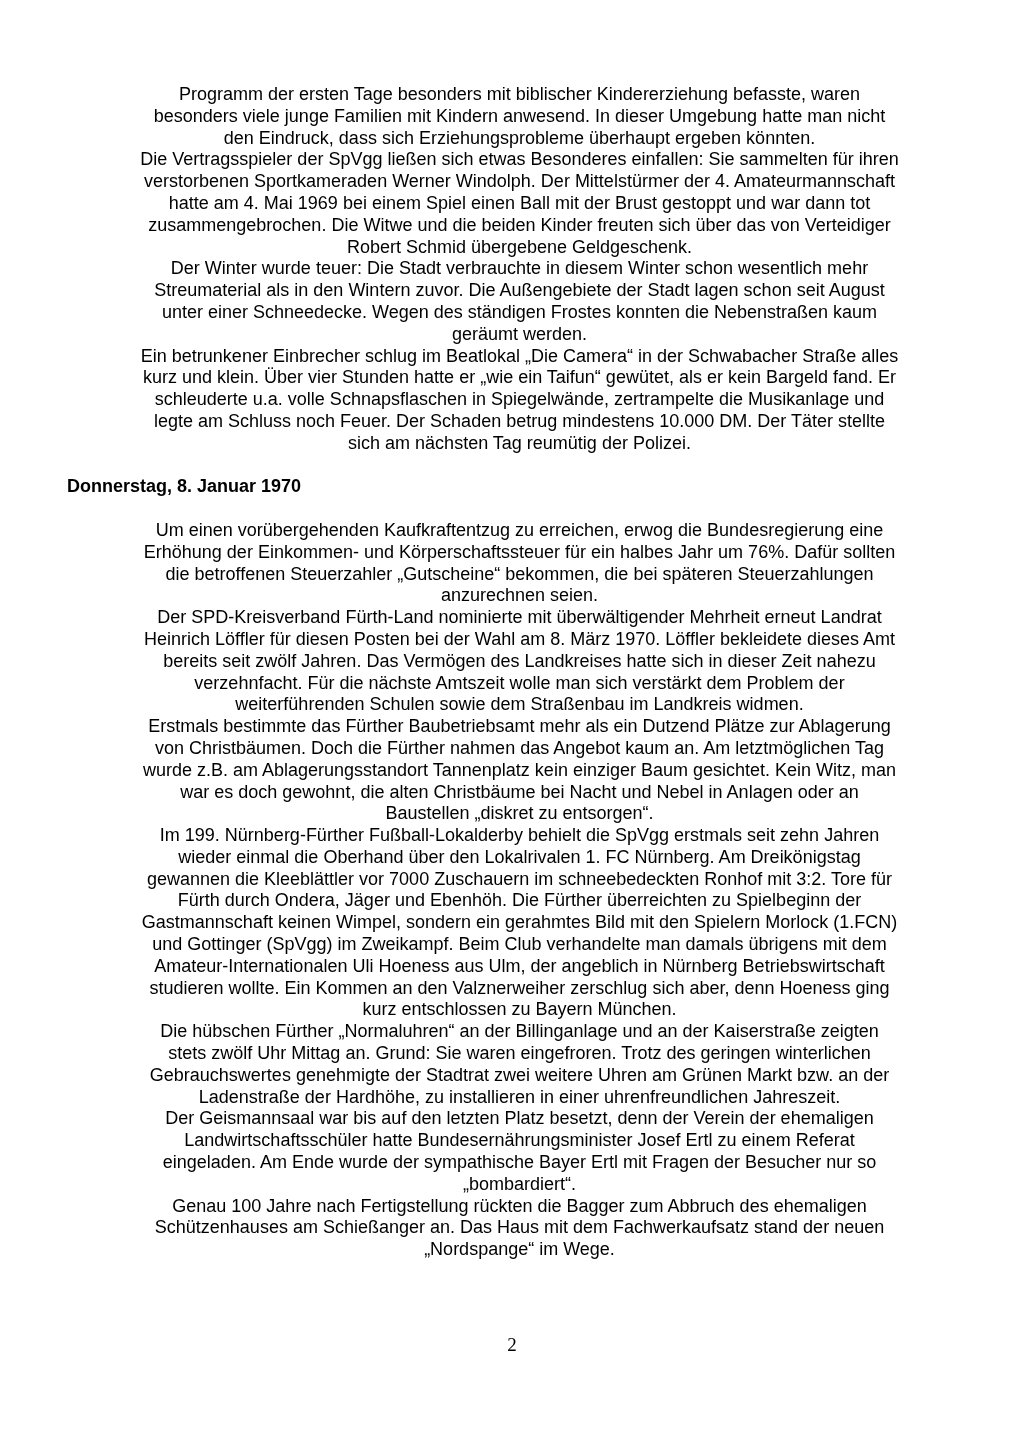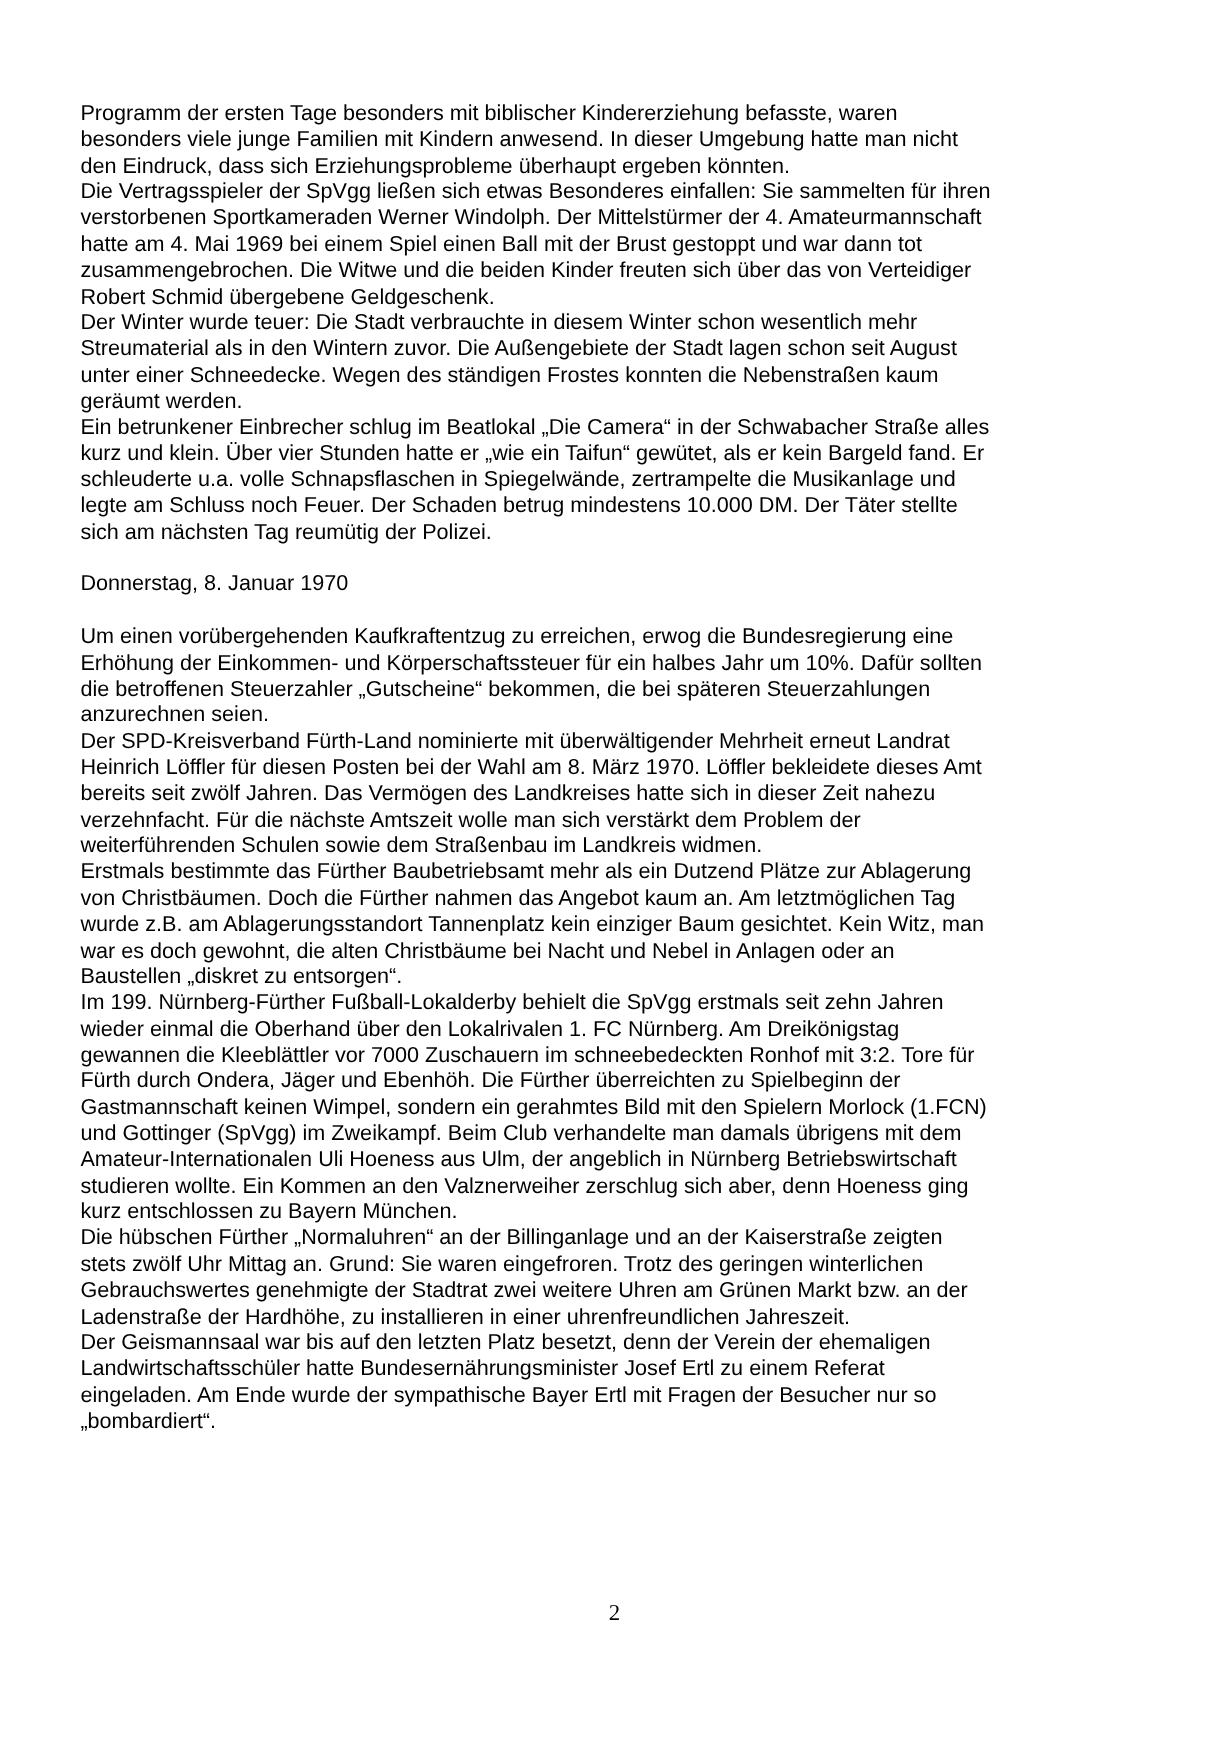--- a/index.html
+++ b/index.html
@@ -21,24 +21,25 @@
     left: 67px;
     top: 84px;
     width: 905px;
     font-size: 18px;
     line-height: 21.8px;
     letter-spacing: 0px;
   }
   .para {
     margin: 0;
     white-space: pre-line;
+    text-align: center;
   }
   .heading {
     margin: 21.8px 0 21.8px 0;
-    font-weight: normal;
+    font-weight: bold;
     white-space: pre-line;
   }
   .page-number {
     position: absolute;
     left: 0;
     top: 1334px;
     width: 100%;
     text-align: center;
     font-family: "Liberation Serif", serif;
     font-size: 19px;
@@ -63,21 +64,21 @@
 Streumaterial als in den Wintern zuvor. Die Außengebiete der Stadt lagen schon seit August
 unter einer Schneedecke. Wegen des ständigen Frostes konnten die Nebenstraßen kaum
 geräumt werden.</div>
       <div class="para">Ein betrunkener Einbrecher schlug im Beatlokal „Die Camera“ in der Schwabacher Straße alles
 kurz und klein. Über vier Stunden hatte er „wie ein Taifun“ gewütet, als er kein Bargeld fand. Er
 schleuderte u.a. volle Schnapsflaschen in Spiegelwände, zertrampelte die Musikanlage und
 legte am Schluss noch Feuer. Der Schaden betrug mindestens 10.000 DM. Der Täter stellte
 sich am nächsten Tag reumütig der Polizei.</div>
       <div class="heading">Donnerstag, 8. Januar 1970</div>
       <div class="para">Um einen vorübergehenden Kaufkraftentzug zu erreichen, erwog die Bundesregierung eine
-Erhöhung der Einkommen- und Körperschaftssteuer für ein halbes Jahr um 10%. Dafür sollten
+Erhöhung der Einkommen- und Körperschaftssteuer für ein halbes Jahr um 76%. Dafür sollten
 die betroffenen Steuerzahler „Gutscheine“ bekommen, die bei späteren Steuerzahlungen
 anzurechnen seien.</div>
       <div class="para">Der SPD-Kreisverband Fürth-Land nominierte mit überwältigender Mehrheit erneut Landrat
 Heinrich Löffler für diesen Posten bei der Wahl am 8. März 1970. Löffler bekleidete dieses Amt
 bereits seit zwölf Jahren. Das Vermögen des Landkreises hatte sich in dieser Zeit nahezu
 verzehnfacht. Für die nächste Amtszeit wolle man sich verstärkt dem Problem der
 weiterführenden Schulen sowie dem Straßenbau im Landkreis widmen.</div>
       <div class="para">Erstmals bestimmte das Fürther Baubetriebsamt mehr als ein Dutzend Plätze zur Ablagerung
 von Christbäumen. Doch die Fürther nahmen das Angebot kaum an. Am letztmöglichen Tag
 wurde z.B. am Ablagerungsstandort Tannenplatz kein einziger Baum gesichtet. Kein Witz, man
@@ -93,15 +94,18 @@
 studieren wollte. Ein Kommen an den Valznerweiher zerschlug sich aber, denn Hoeness ging
 kurz entschlossen zu Bayern München.</div>
       <div class="para">Die hübschen Fürther „Normaluhren“ an der Billinganlage und an der Kaiserstraße zeigten
 stets zwölf Uhr Mittag an. Grund: Sie waren eingefroren. Trotz des geringen winterlichen
 Gebrauchswertes genehmigte der Stadtrat zwei weitere Uhren am Grünen Markt bzw. an der
 Ladenstraße der Hardhöhe, zu installieren in einer uhrenfreundlichen Jahreszeit.</div>
       <div class="para">Der Geismannsaal war bis auf den letzten Platz besetzt, denn der Verein der ehemaligen
 Landwirtschaftsschüler hatte Bundesernährungsminister Josef Ertl zu einem Referat
 eingeladen. Am Ende wurde der sympathische Bayer Ertl mit Fragen der Besucher nur so
 „bombardiert“.</div>
+      <div class="para">Genau 100 Jahre nach Fertigstellung rückten die Bagger zum Abbruch des ehemaligen
+Schützenhauses am Schießanger an. Das Haus mit dem Fachwerkaufsatz stand der neuen
+„Nordspange“ im Wege.</div>
     </div>
   <div class="page-number">2</div>
 </div>
 
 </body></html>

